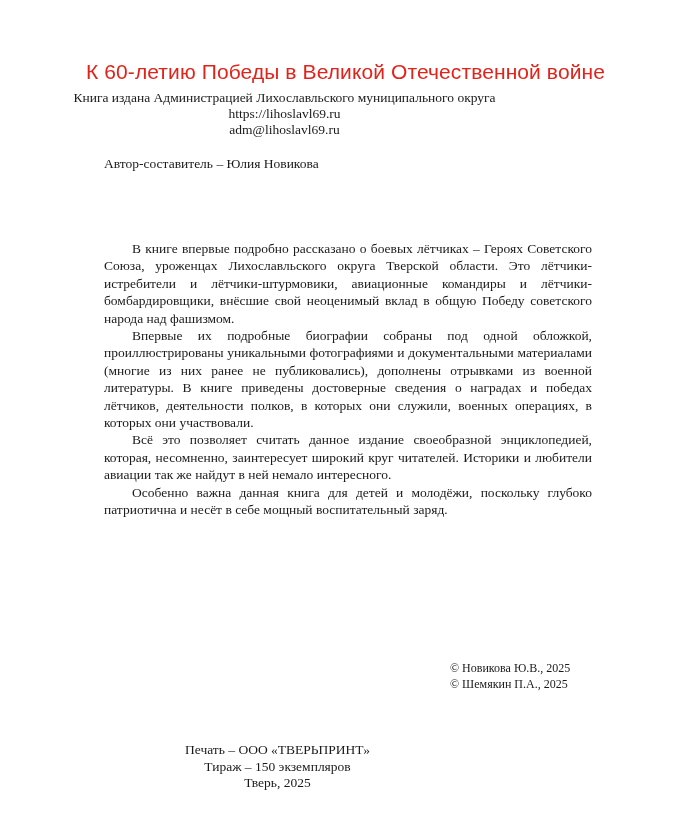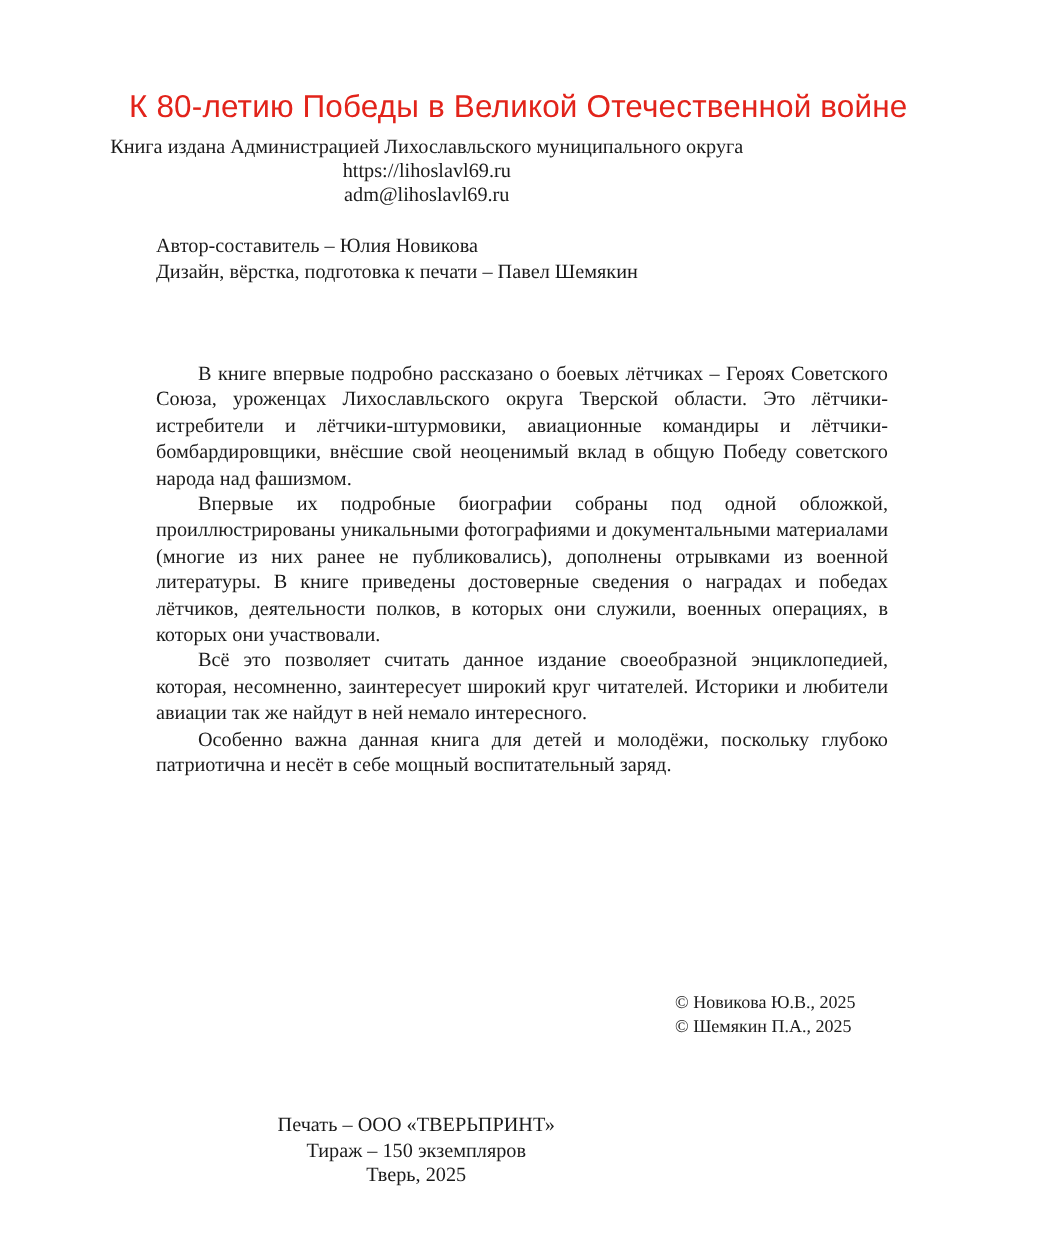--- a/index.html
+++ b/index.html
@@ -15,31 +15,30 @@
                  line-height: 17.4px; text-align: justify; hyphens: manual; }
     .body-text p { margin: 0; text-indent: 28px; }
     .copyright { position: absolute; left: 450px; top: 660px; font-size: 12px; line-height: 16px; }
     .imprint { position: absolute; left: 0; width: 555px; top: 742px; text-align: center;
                font-size: 13.5px; line-height: 16.5px; }
     .line { display: block; }
   </style>
 </head>
 <body>
 
-<div class="title" style="color: rgb(226, 35, 26);">К 80-летию Победы в Великой Отечественной войне</div>
+<div class="title" style="color: rgb(226, 35, 26);">К 60-летию Победы в Великой Отечественной войне</div>
 
 <div class="pub">
   <span class="line">Книга издана Администрацией Лихославльского муниципального округа</span>
   <span class="line">https://lihoslavl69.ru</span>
   <span class="line">adm@lihoslavl69.ru</span>
 </div>
 
 <div class="credits">
   <span class="line">Автор-составитель – Юлия Новикова</span>
-  <span class="line">Дизайн, вёрстка, подготовка к печати – Павел Шемякин</span>
 </div>
 
 <div class="body-text">
   <p>В книге впервые подробно рассказано о боевых лётчиках – Героях Советского Союза, уроженцах Лихославльского округа Тверской области. Это лётчики-истребители и лётчики-штурмовики, авиационные командиры и лётчики-бомбардировщики, внёсшие свой неоценимый вклад в общую Победу советского народа над фашизмом.</p>
   <p>Впервые их подробные биографии собраны под одной обложкой, проиллюстрированы уникальными фотографиями и документальными материалами (многие из них ранее не публиковались), дополнены отрывками из военной литературы. В книге приведены достоверные сведения о наградах и победах лётчиков, деятельности полков, в которых они служили, военных операциях, в которых они участвовали.</p>
   <p>Всё это позволяет считать данное издание своеобразной энциклопедией, которая, несомненно, заинтересует широкий круг читателей. Историки и любители авиации так же найдут в ней немало интересного.</p>
   <p>Особенно важна данная книга для детей и молодёжи, поскольку глубоко патриотична и несёт в себе мощный воспитательный заряд.</p>
 </div>
 
 <div class="copyright">

